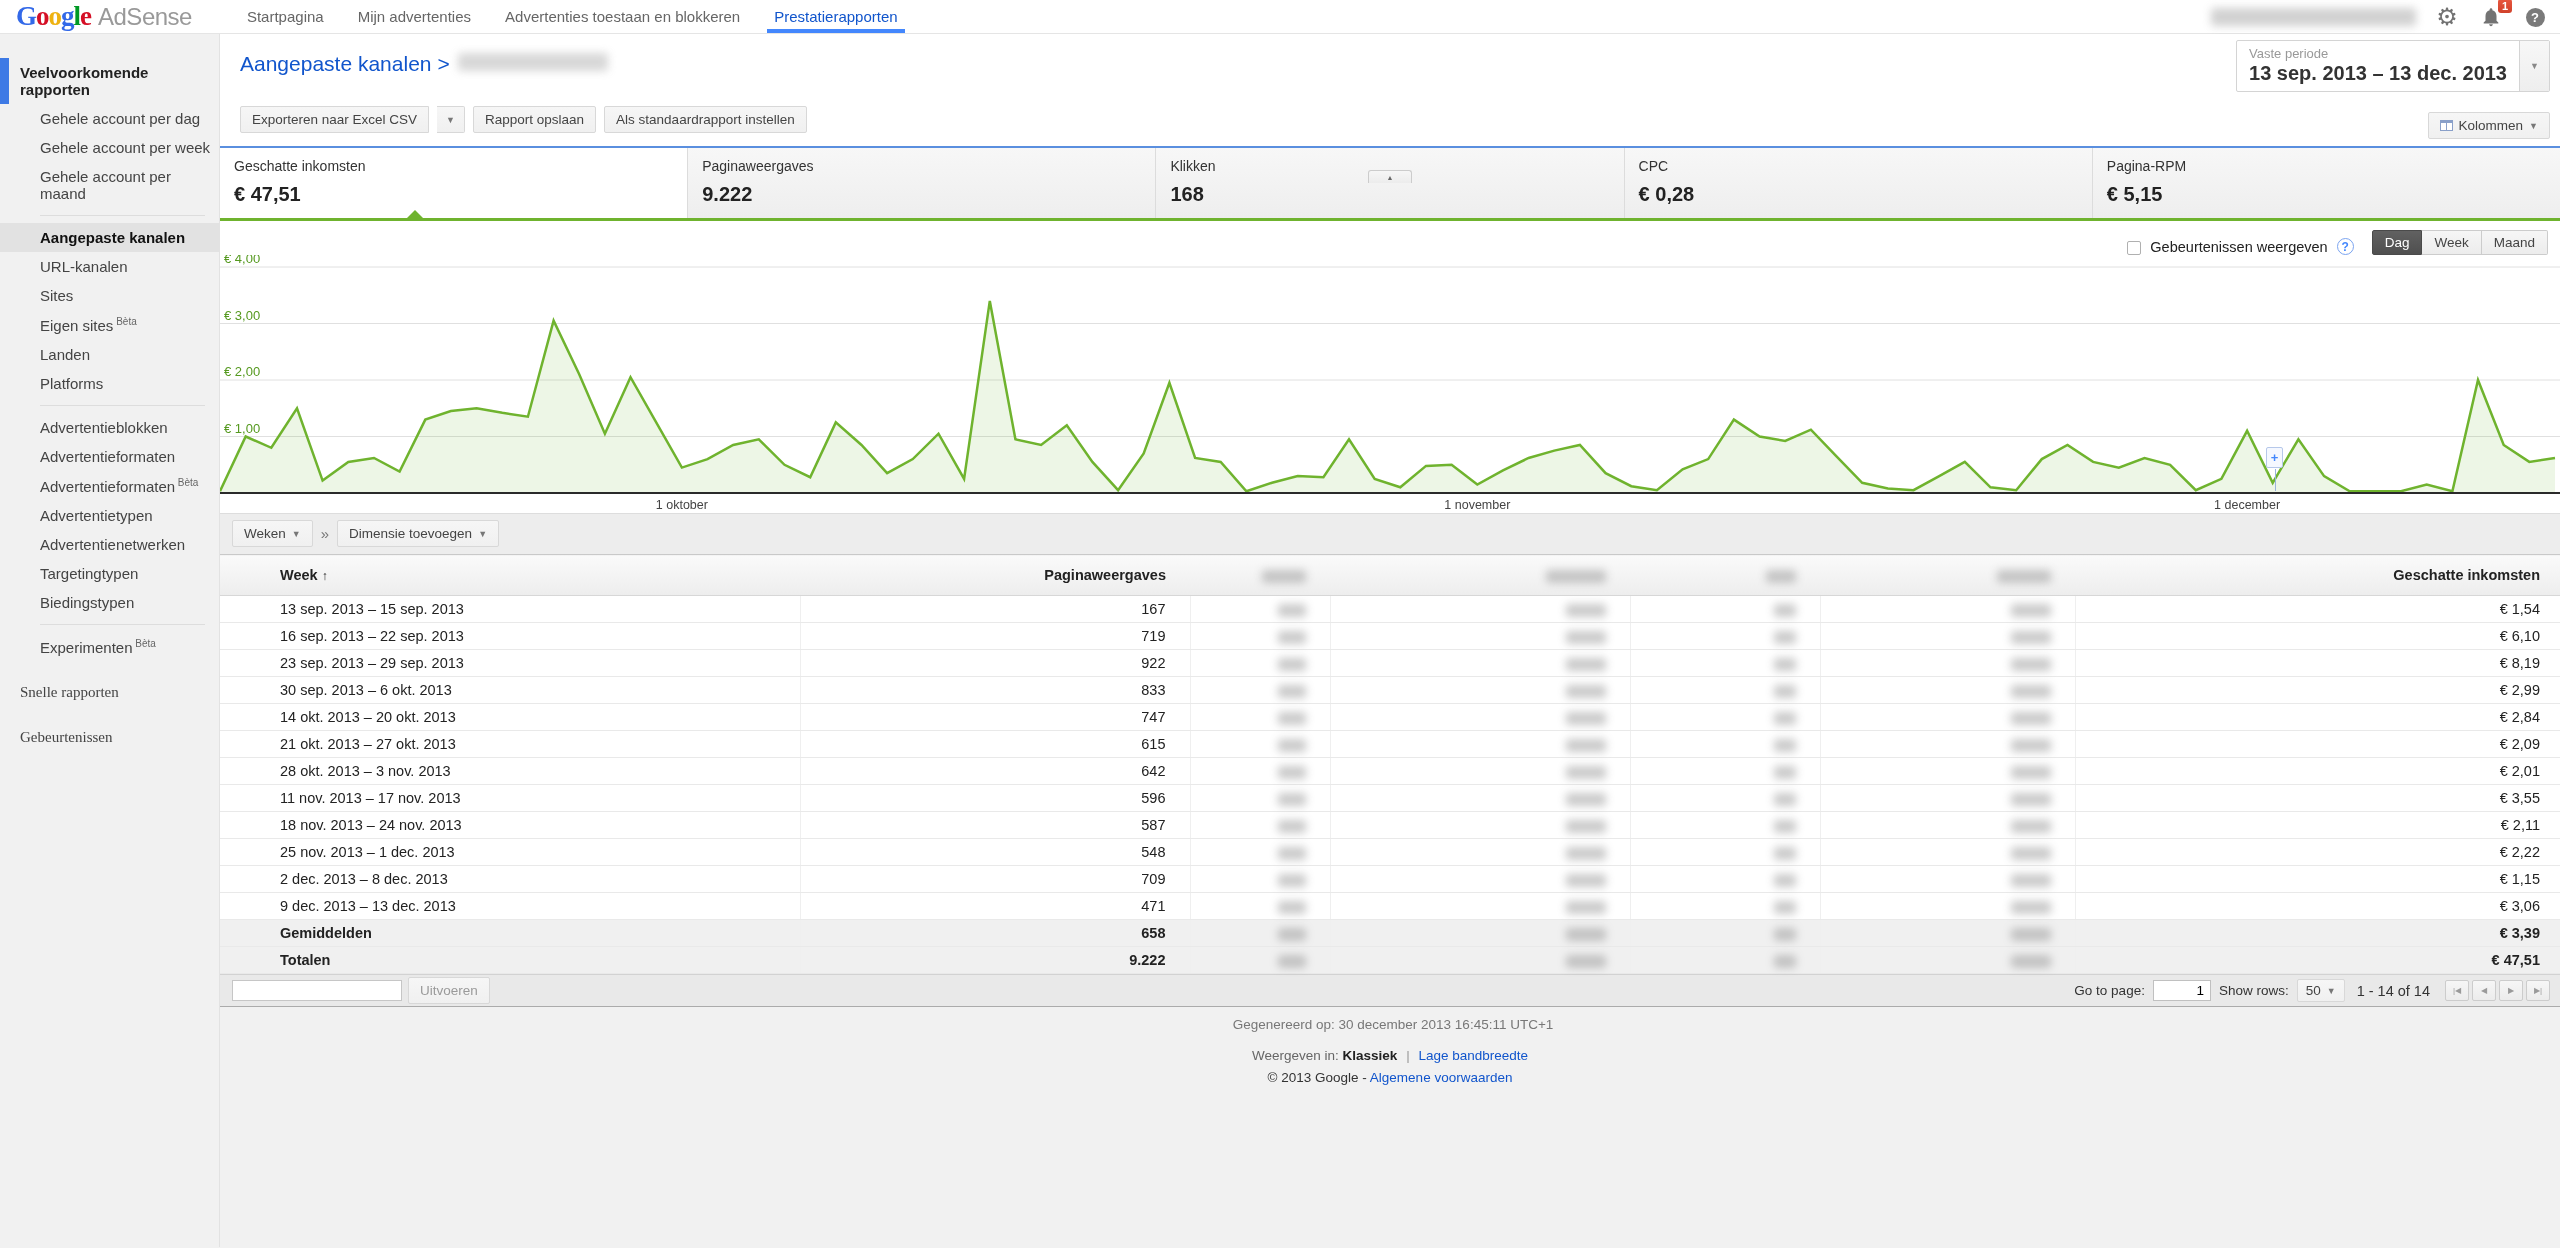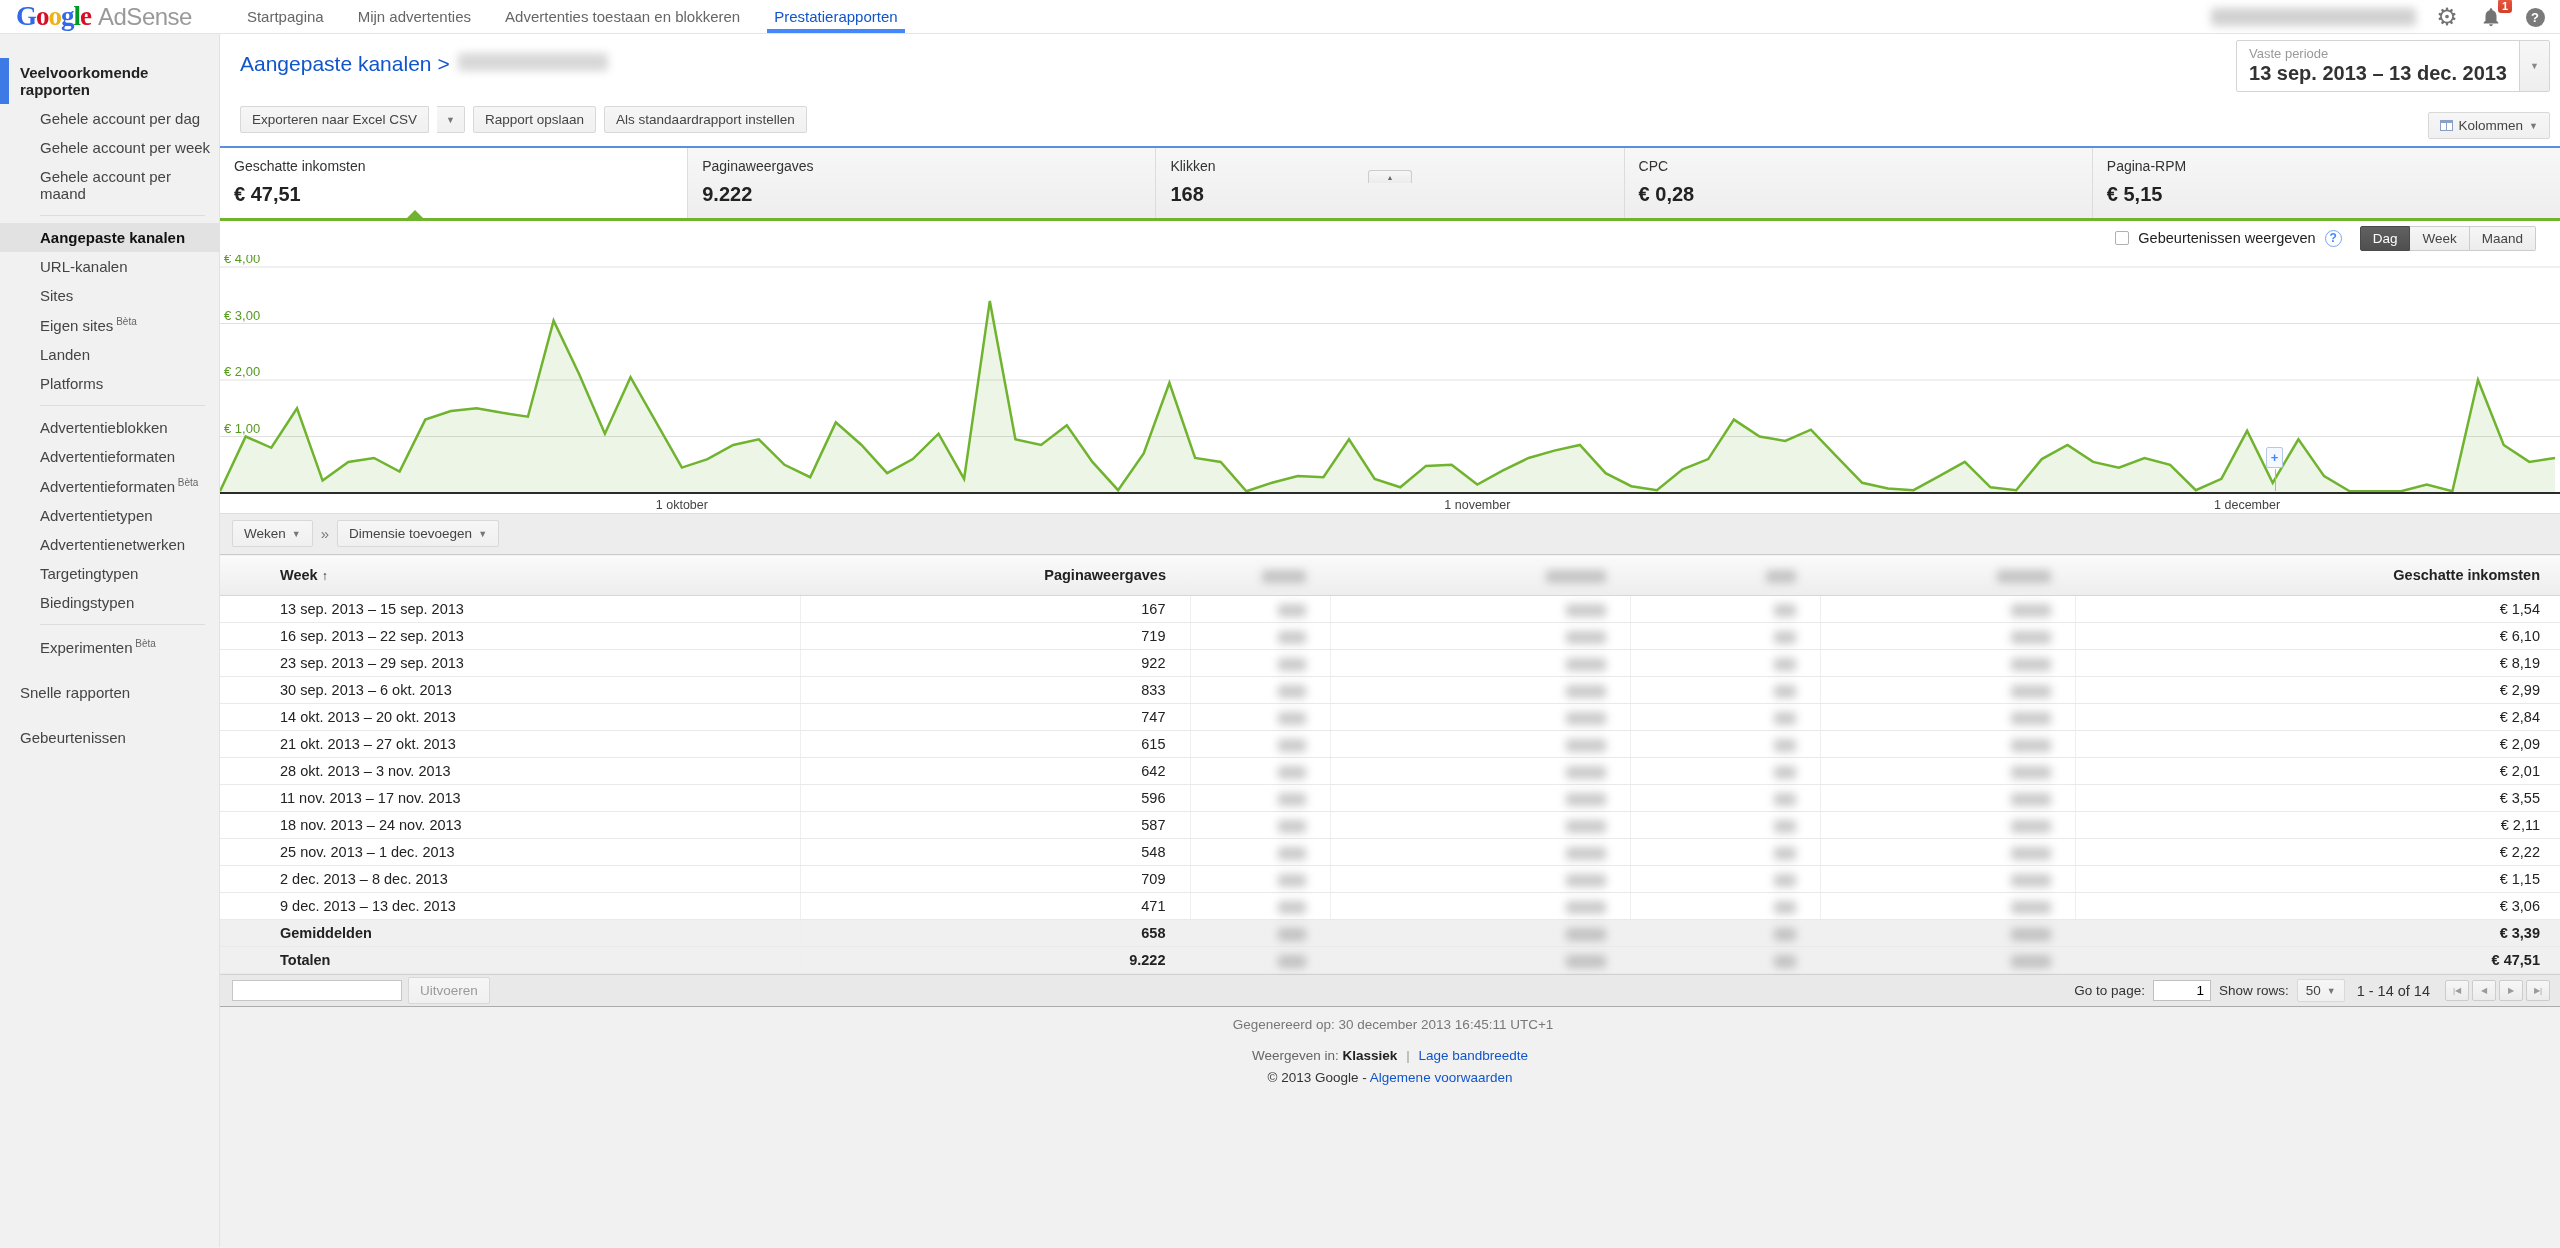--- a/index.html
+++ b/index.html
@@ -25,21 +25,21 @@
 
   
   .body-row { display:flex; height:1213px; }
   .sidebar { width:220px; flex:0 0 220px; background:#f1f1f1; border-right:1px solid #e2e2e2; padding-top:24px; font-size:15px; }
   .sb-ghead { font-weight:bold; color:#222; padding:6px 8px 6px 20px; position:relative; cursor:pointer; }
   .sb-ghead.accent::before { content:""; position:absolute; left:0; top:0; bottom:0; width:9px; background:#3e7ae5; }
   .sb-item { color:#444; padding:6px 8px 6px 40px; cursor:pointer; }
   .sb-item.active { font-weight:bold; color:#111; background:#e2e2e2; }
   .sb-item sup, .sb-ghead sup { font-size:10px; color:#666; }
   .sb-divider { border-top:1px solid #ddd; margin:7px 14px 7px 40px; }
-  .sb-section { color:#444; padding:6px 8px 6px 20px; margin-top:16px; cursor:pointer; }
+  .sb-section { color:#444; padding:6px 8px 6px 20px; margin-top:16px; cursor:pointer;font-family:Liberation Serif, serif; }
 
   .main { flex:1; position:relative; }
   .panel { background:#fff; }
 
   
   .crumb-row { height:64px; padding:18px 0 0 20px; position:relative; background:#fff; }
   .breadcrumb { font-size:21px; }
   .breadcrumb a { color:#15c; text-decoration:none; cursor:pointer; }
   .crumb-sep { color:#15c; margin:0 8px 0 6px; }
   .crumb-blur { width:150px; height:18px; background:#a8a8a8; }
@@ -64,21 +64,21 @@
   .metrics { display:flex; height:70px; background:#fff; }
   .metric { flex:1; padding:10px 14px; background:linear-gradient(#f7f7f7,#eee); border-left:1px solid #dcdcdc; cursor:pointer; }
   .metric:first-child { border-left:none; }
   .metric.active { background:#fff; }
   .metric-label { font-size:14px; color:#333; }
   .metric-value { font-size:20px; font-weight:bold; color:#222; margin-top:9px; }
   .green-line { height:3px; background:#6fb32e; position:relative; }
   .green-line .caret { position:absolute; left:calc(8.333% - 8px); top:-8px; width:0; height:0; border-left:8px solid transparent; border-right:8px solid transparent; border-bottom:8px solid #6fb32e; }
 
   
-  .chart-controls { height:34px; background:#fff; display:flex; align-items:center; justify-content:flex-end; padding-right:24px; gap:9px; }
+  .chart-controls { height:34px; background:#fff; display:flex; align-items:flex-end; justify-content:flex-end; padding-right:12px; gap:9px; }
   .cb { width:14px; height:14px; border:1px solid #b0b0b0; border-radius:2px; background:#fff; cursor:pointer; }
   .cb-label { font-size:14.5px; color:#222; }
   .q-circle { width:17px; height:17px; border-radius:50%; border:1px solid #7ba4f0; color:#4387fd; font-size:12px; font-weight:bold; display:flex; align-items:center; justify-content:center; cursor:pointer; }
   .seg-group { display:flex; margin-left:9px;border-radius:7px; }
   .seg { height:25px; padding:0 12px; font-size:13.5px; display:flex; align-items:center; border:1px solid #ccc; border-left:none; background:linear-gradient(#f6f6f6,#ececec); color:#444; cursor:pointer; }
   .seg:first-child { border-left:1px solid #ccc; border-radius:2px 0 0 2px; }
   .seg:last-child { border-radius:0 2px 2px 0; }
   .seg.active { background:linear-gradient(#616161,#4f4f4f); border-color:#4a4a4a; color:#fff; }
 
   

